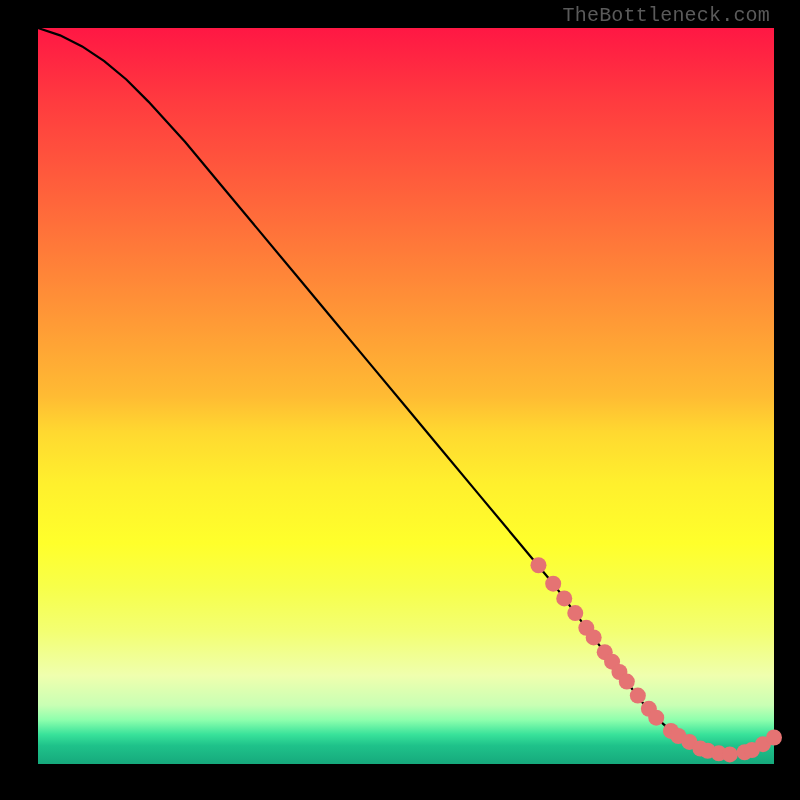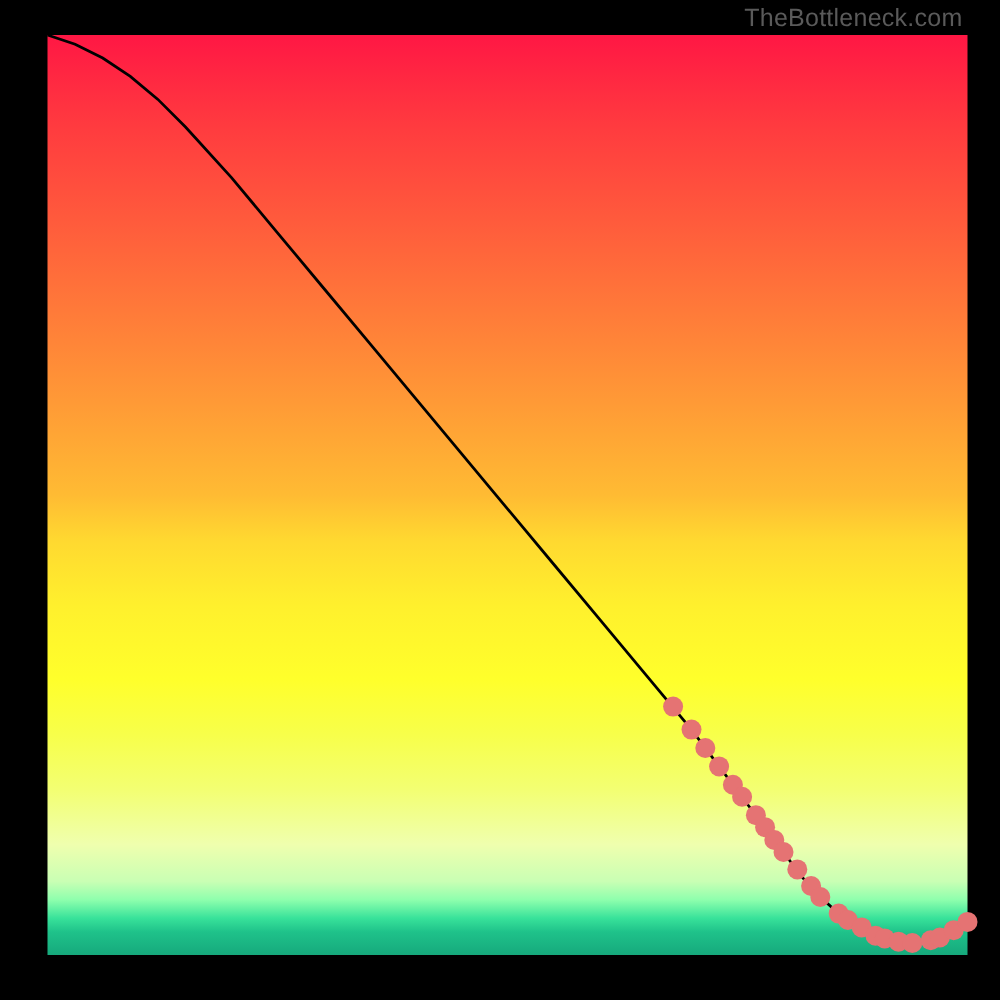--- a/index.html
+++ b/index.html
@@ -41,21 +41,21 @@
       #8effad 94%,
       #38e29a 96%,
       #1fc28a 97.5%,
       #16a97c 100%
     );
   }
   .attribution {
     position: absolute;
     top: 4px;
     right: 30px;
-    font-family: Liberation Sans, sans-serif;
+    font-family: Liberation Mono, monospace;
     font-size: 20px;
     color: #5a5a5a;
     letter-spacing: 0.2px;
   }
   svg.curve {
     position: absolute;
     left: 0;
     top: 0;
     width: 736px;
     height: 736px;

